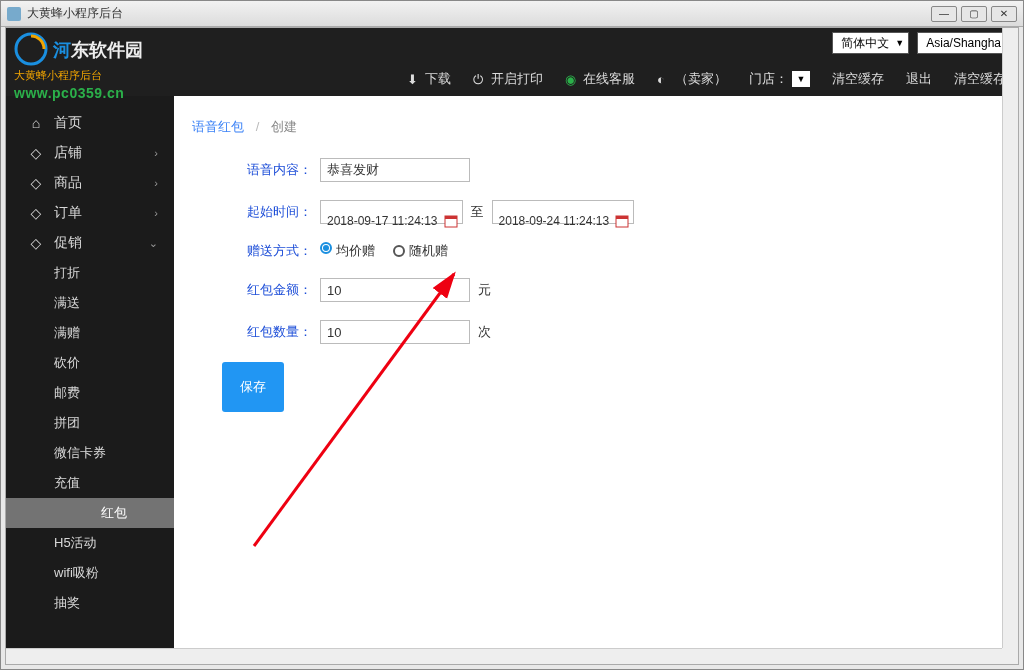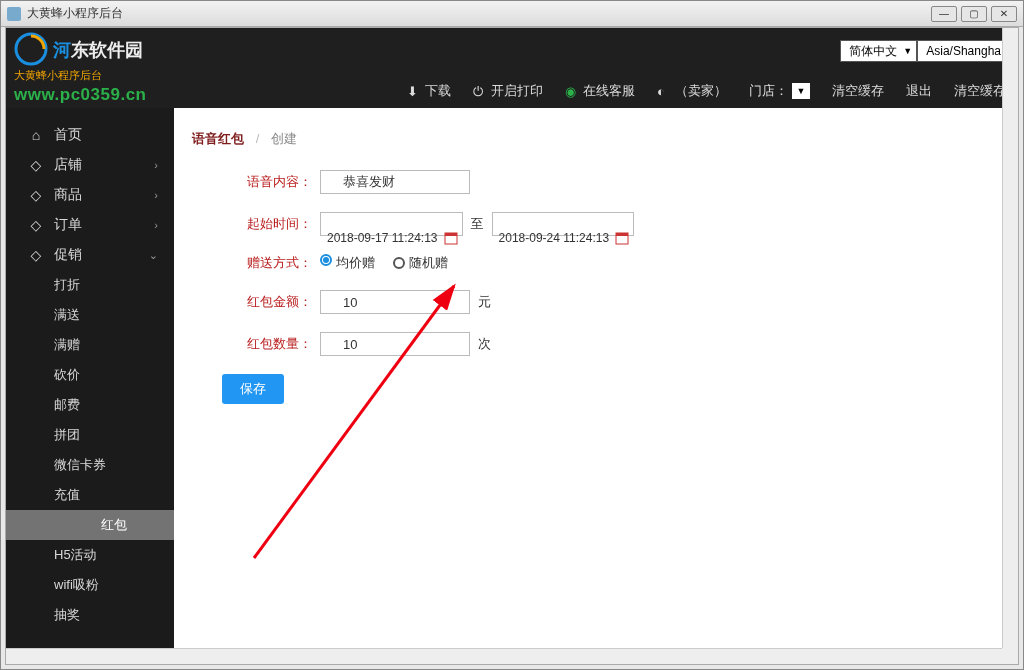--- a/index.html
+++ b/index.html
@@ -3,57 +3,57 @@
 <meta charset="utf-8">
 <style>
 * { margin: 0; padding: 0; box-sizing: border-box; }
 body { font-family: "Microsoft YaHei", Arial, sans-serif; font-size: 13px; background: #fff; }
 .window { width: 1024px; height: 670px; border: 1px solid #888; position: relative; background: #e8e8e8; }
 .titlebar { height: 26px; background: linear-gradient(#f2f2f2,#dcdcdc); border-bottom: 1px solid #aaa; display: flex; align-items: center; padding: 0 6px; font-size: 12px; color: #333; }
 .titlebar .app-icon { width: 14px; height: 14px; background: #7ac; margin-right: 6px; border-radius: 2px; }
 .titlebar .spacer { flex: 1; }
 .win-btn { width: 26px; height: 16px; margin-left: 4px; border: 1px solid #888; background: #e6e6e6; display: flex; align-items: center; justify-content: center; font-size: 10px; color: #333; border-radius: 2px; cursor: default; }
 .content { position: absolute; top: 26px; left: 4px; right: 4px; bottom: 4px; background: #fff; border: 1px solid #aaa; display: flex; flex-direction: column; }
-.topbar { height: 80px; background: #1f1f1f; color: #ccc; position: relative; }
+.topbar { height: 68px; background: #1f1f1f; color: #ccc; position: relative; }
 .logo-area { position: absolute; left: 8px; top: 4px; }
 .logo-title { color: #eee; font-size: 18px; font-weight: bold; }
 .logo-title span.blue { color: #1a8fe0; }
 .logo-sub { font-size: 11px; color: #f2a500; margin-top: 2px; }
-.logo-url { font-size: 17px; color: #2bb04a; font-weight: bold; margin-top: 2px; letter-spacing: 0.5px; }
-.topbar .right-controls { position: absolute; right: 12px; top: 12px; display: flex; }
+.logo-url { font-size: 14px; color: #2bb04a; font-weight: bold; margin-top: 2px; letter-spacing: 0.5px; }
+.topbar .right-controls { position: absolute; right: 12px; top: 4px; display: flex; gap: 8px; }
 .select-box { background: #fff; color: #000; font-size: 12px; height: 22px; border: 1px solid #555; display: flex; align-items: center; padding: 0 4px 0 8px; }
 .select-box .caret { margin-left: 6px; font-size: 9px; }
 .top-links { position: absolute; right: 12px; bottom: 8px; display: flex; align-items: center; gap: 22px; font-size: 13px; color: #dcdcdc; }
 .top-links .item { display: flex; align-items: center; gap: 4px; cursor: pointer; }
 .top-links .ico { width: 14px; height: 14px; display: inline-block; }
 .top-links .store-sel { width: 18px; height: 16px; background:#fff; color:#000; display:flex; align-items:center; justify-content:center; font-size:9px; }
 .body-row { flex: 1; display: flex; overflow: hidden; }
 .sidebar { width: 168px; background: #1b1b1b; color: #d8d8d8; font-size: 14px; overflow-y: auto; }
 .sb-top { padding-top: 12px; }
 .sb-item { height: 30px; display: flex; align-items: center; padding-left: 22px; cursor: pointer; position: relative; }
 .sb-item .ico { width: 16px; height: 16px; margin-right: 10px; display:inline-flex; align-items:center; justify-content:center; }
 .sb-item .chev { position: absolute; right: 16px; font-size: 11px; color:#999; }
 .sb-sub { height: 30px; display: flex; align-items: center; padding-left: 48px; cursor: pointer; color:#d8d8d8; font-size:13px; }
 .sb-sub.active { background: #737373; color:#fff;justify-content:center; }
 .main { flex: 1; background: #fff; padding: 22px 18px; position: relative; overflow: auto; }
 .breadcrumb { font-size: 13px; color: #888; margin-bottom: 22px; }
-.breadcrumb a { color: #7f1d1d; text-decoration: none; font-weight: bold; }
+.breadcrumb a { color: #3b82f6; text-decoration: none; }
 .breadcrumb .sep { margin: 0 8px; color:#bbb; }
 .form-row { display: flex; align-items: center; margin-bottom: 18px; font-size: 13px; color:#333; }
-.form-row .lbl { width: 90px; text-align: right; margin-right: 8px; color:#b91c1c; }
-.tin { height: 24px; border: 1px solid #bbb; padding: 0 22px; font-size: 13px; color:#333; background:#fff; }
+.form-row .lbl { width: 90px; text-align: right; margin-right: 8px; color:#1d4ed8; }
+.tin { height: 24px; border: 1px solid #bbb; padding: 0 6px; font-size: 13px; color:#333; background:#fff; }
 .tin.w150 { width: 150px; }
-.date-wrap { display:flex; border:1px solid #bbb; height:24px; padding:18px 4px 0 6px; background:#fff; }
+.date-wrap { display:flex; align-items:center; border:1px solid #bbb; height:24px; padding:18px 4px 0 6px; background:#fff; }
 .date-wrap span { font-size:12px; color:#333; }
 .cal-ico { width:14px; height:14px; margin-left:6px; display:inline-block; }
 .radio-grp { display:flex; align-items:center; gap:18px; }
 .radio { width:12px; height:12px; border-radius:50%; border:2px solid #1a8fe0; display:inline-flex; align-items:center; justify-content:center; margin-right:4px; }
 .radio.checked::after { content:""; width:6px; height:6px; border-radius:50%; background:#1a8fe0; }
 .radio-unchecked { border-color:#555; }
-.btn-save { display:inline-block; background:#2196f3; color:#fff; border:none; padding:6px 18px; font-size:13px; border-radius:3px; cursor:pointer; }
+.btn-save { display:inline-block; background:#2196f3; color:#fff; border:none; padding:16px 18px; font-size:13px; border-radius:3px; cursor:pointer; }
 .unit { margin-left: 8px; }
 .scrollbar-v { position:absolute; right:0; top:0; bottom:16px; width:16px; background:#eee; border-left:1px solid #ccc; }
 .scrollbar-h { position:absolute; left:0; right:16px; bottom:0; height:16px; background:#eee; border-top:1px solid #ccc; }
 .sc-corner { position:absolute; right:0; bottom:0; width:16px; height:16px; background:#eee; }
 .arrow-annot { position:absolute; pointer-events:none; }
 </style>
 </head>
 <body>
 
 <div class="window">

